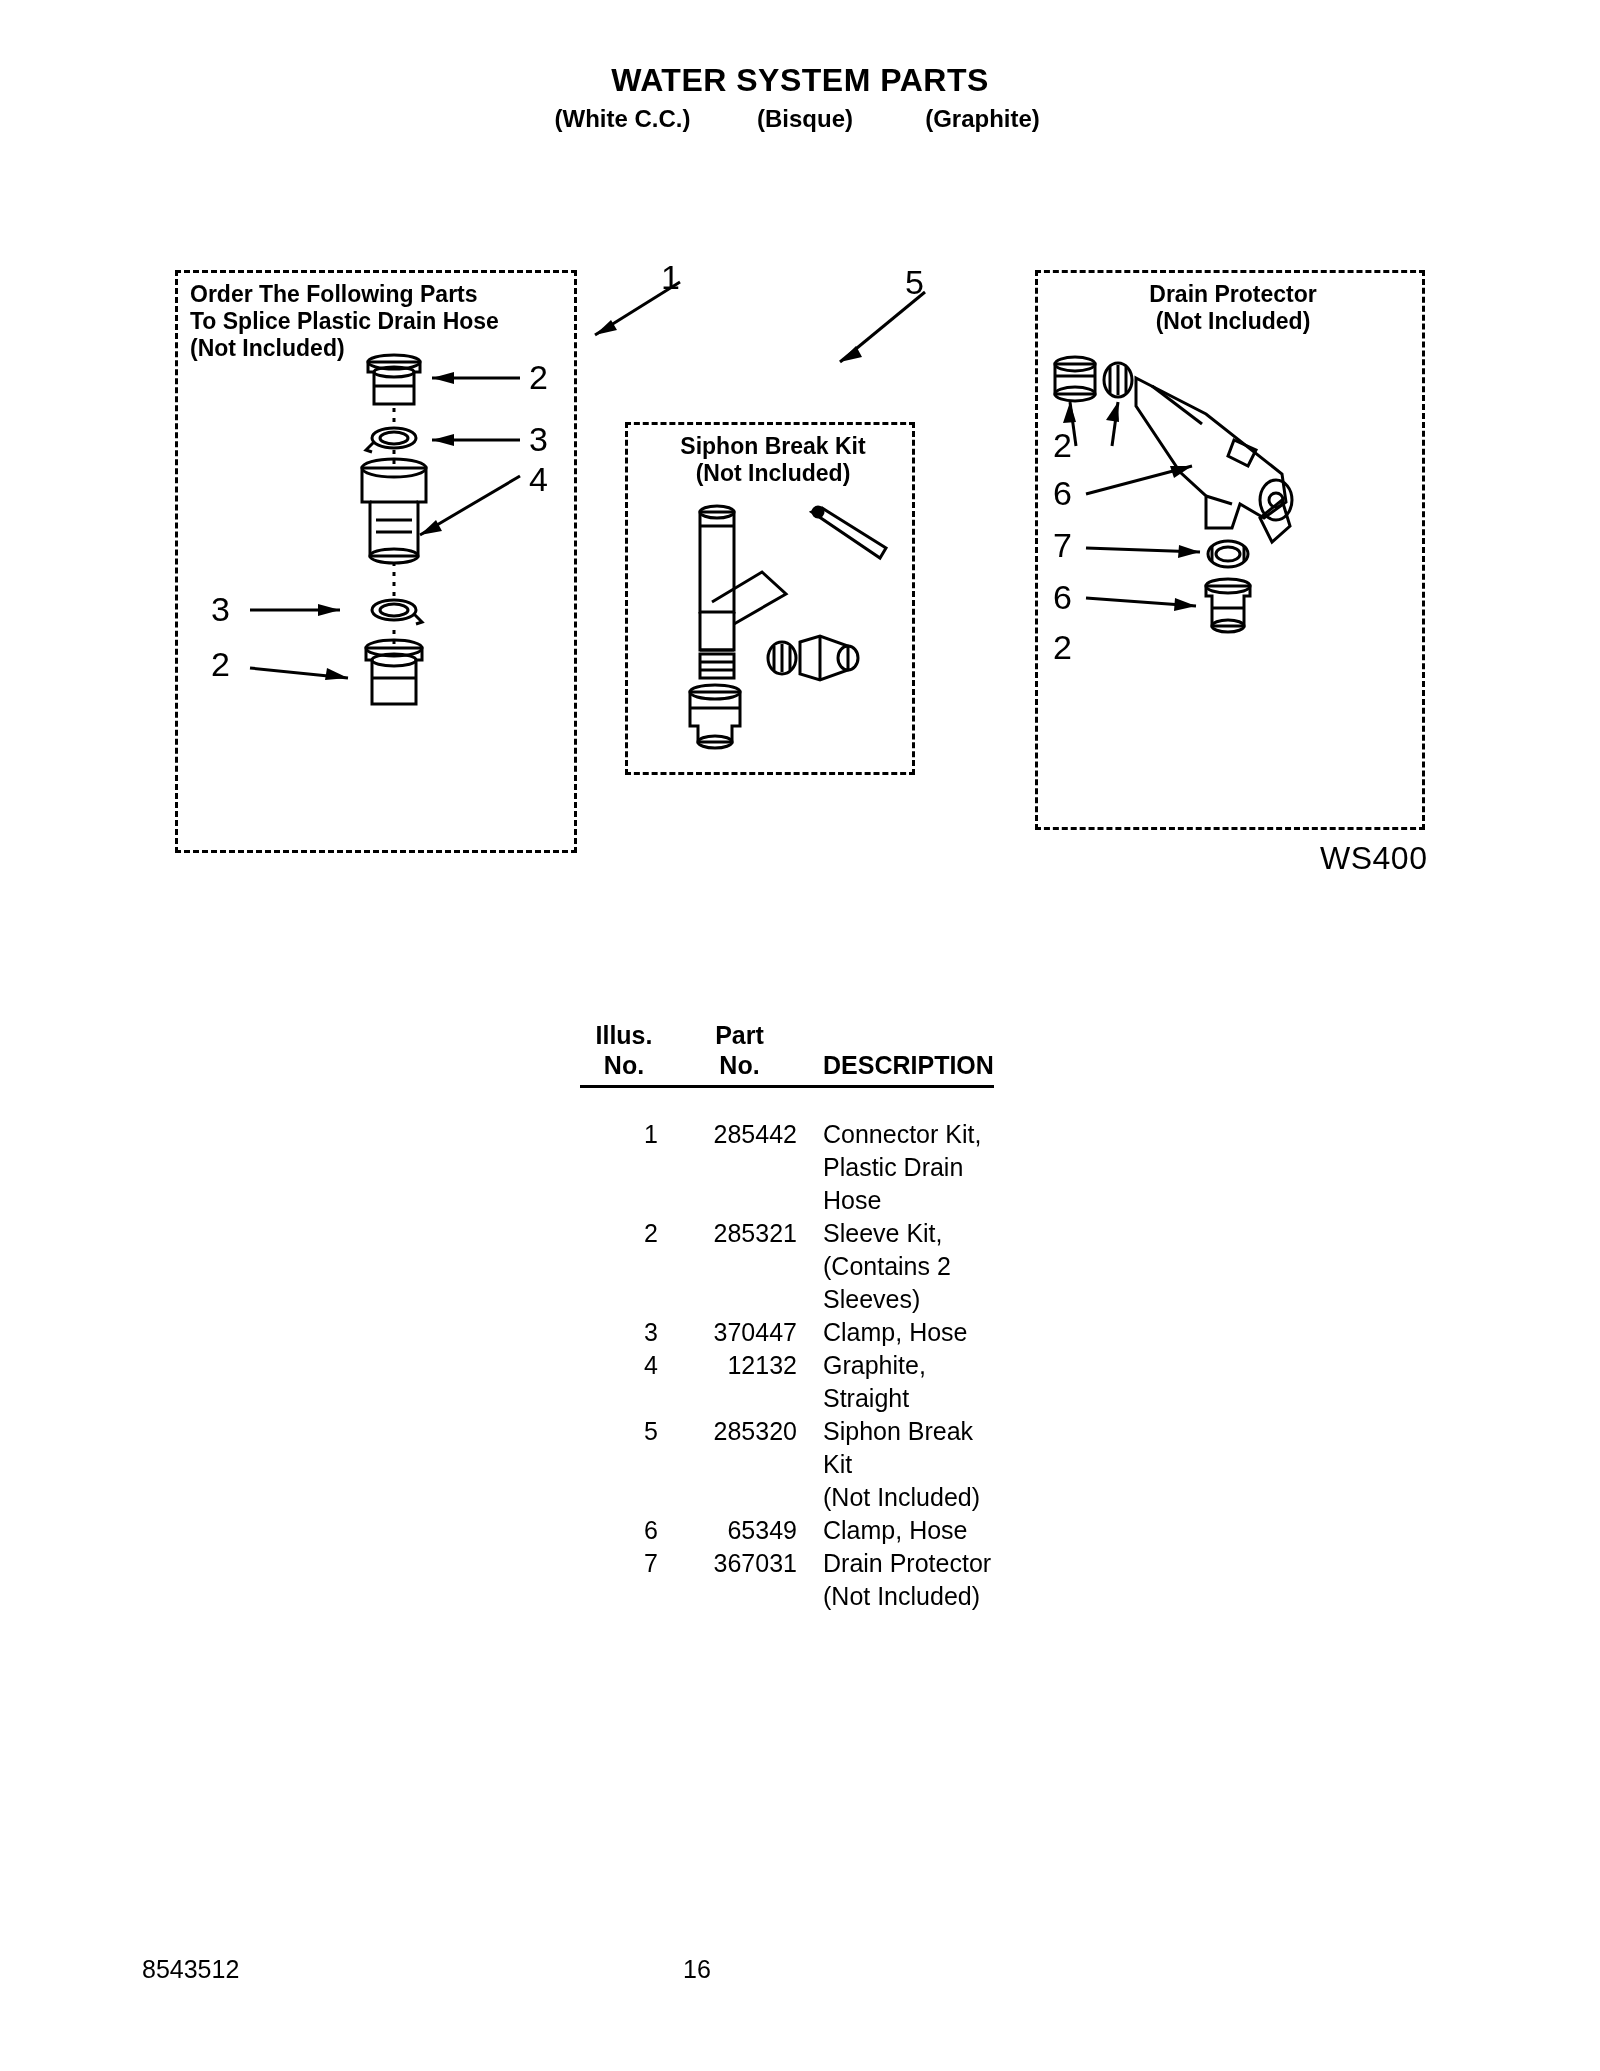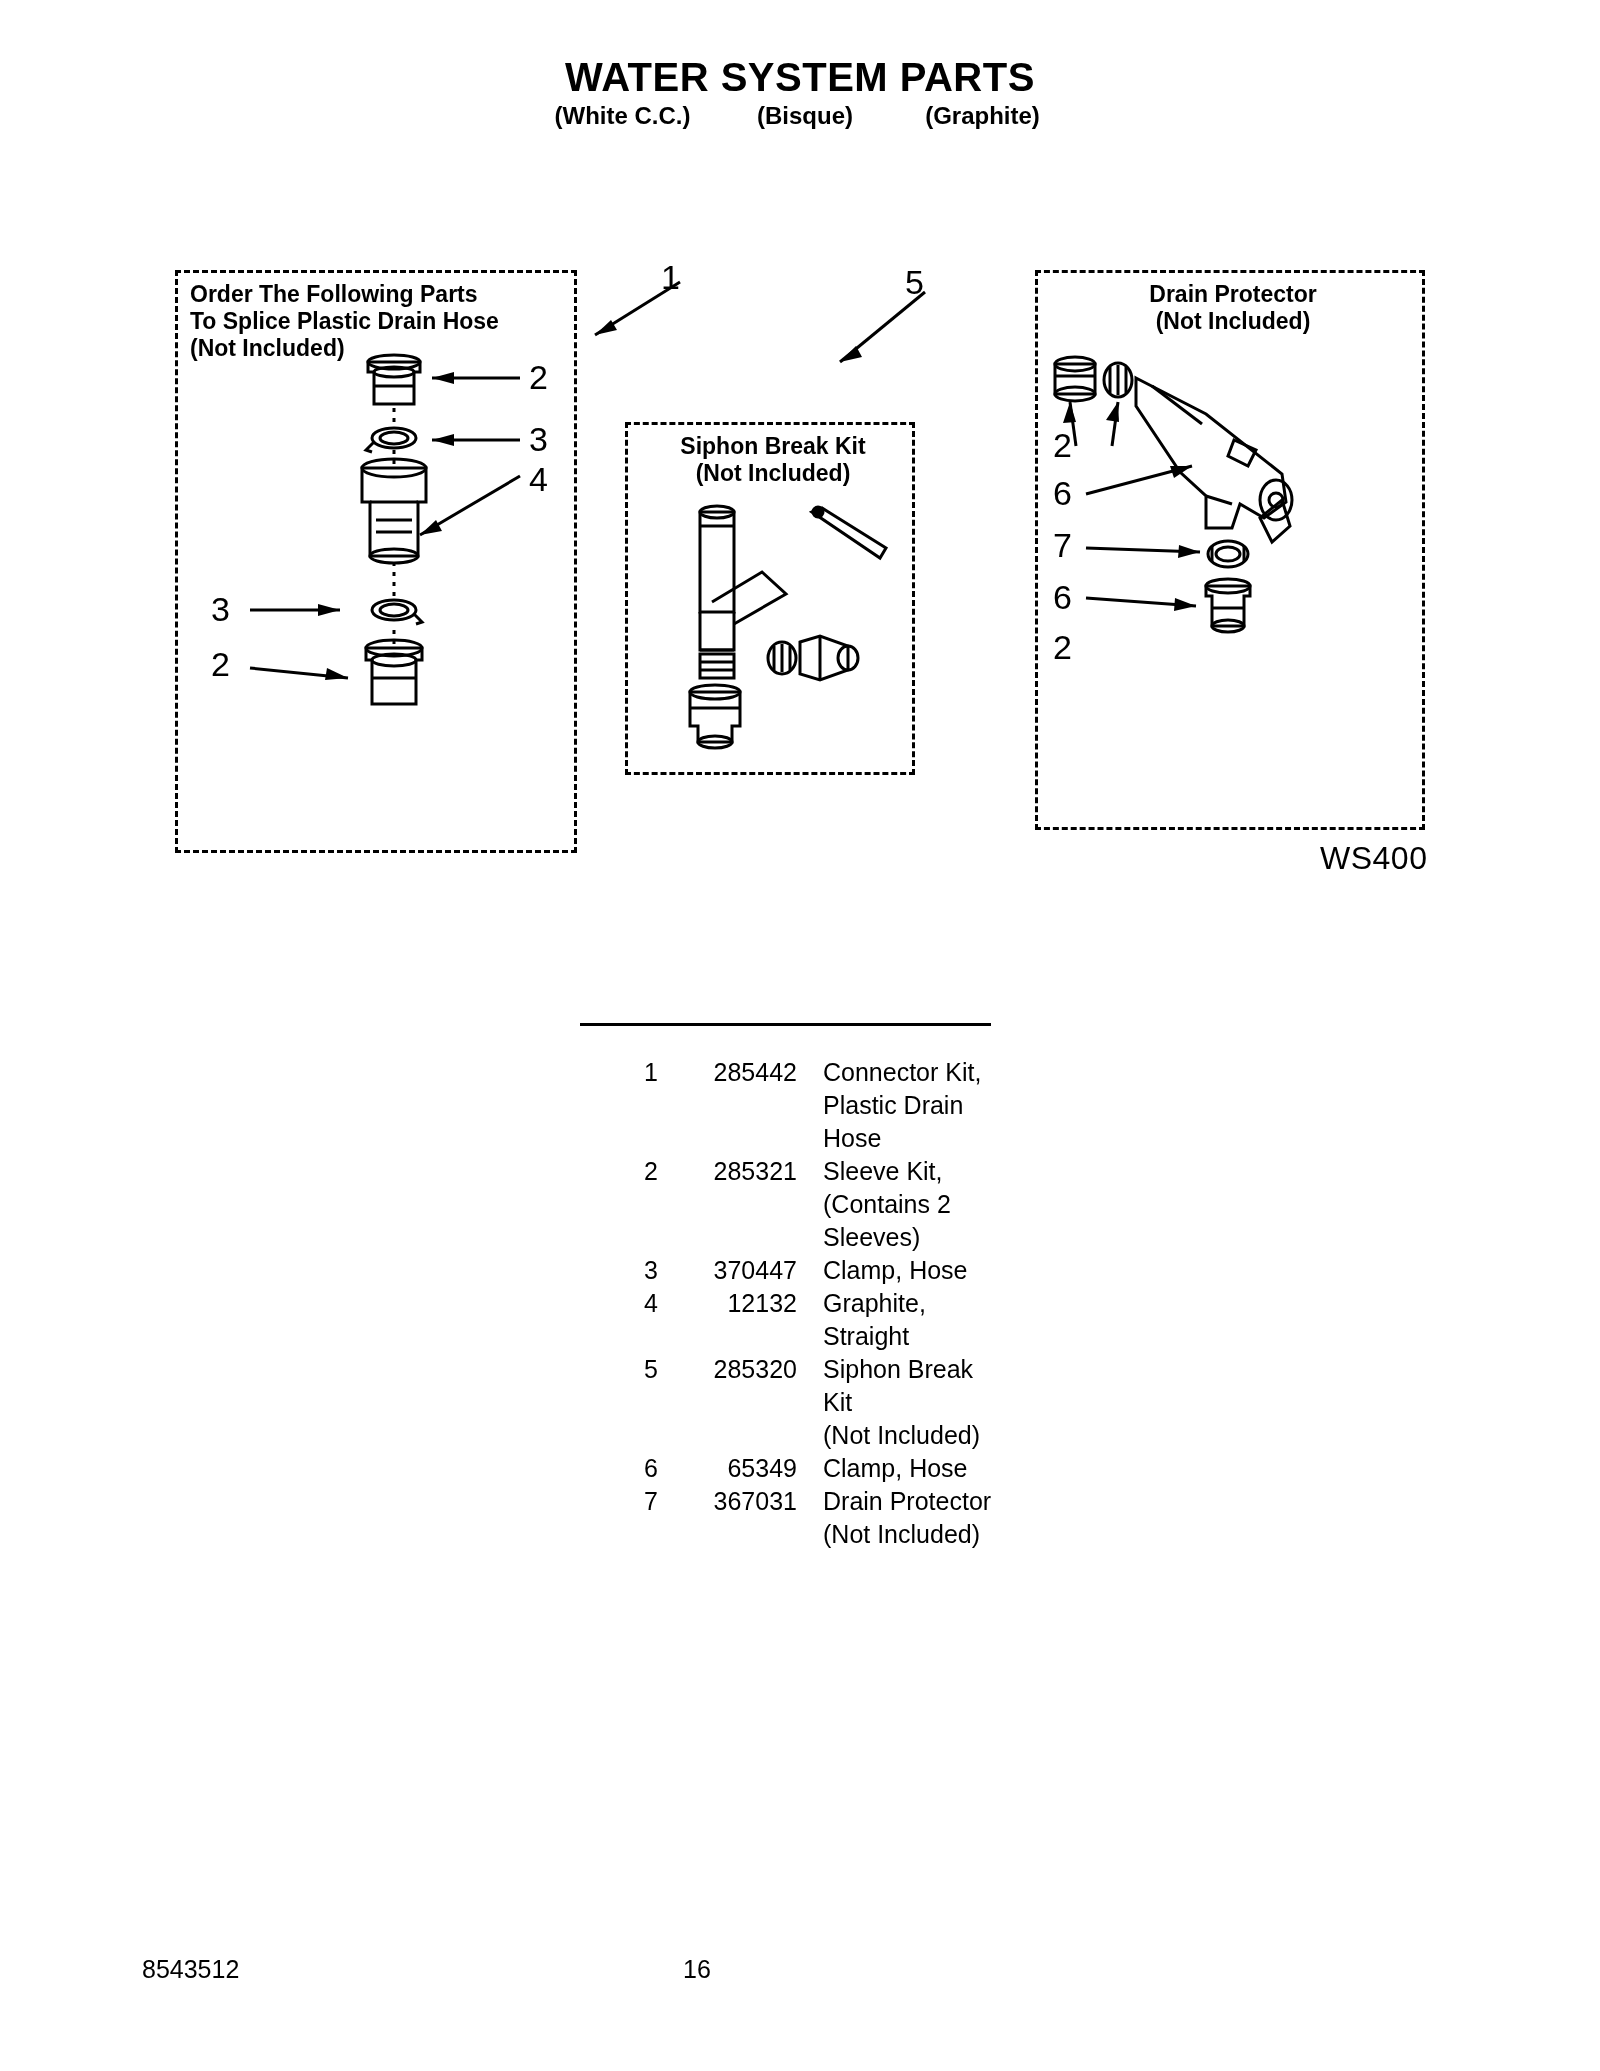--- a/index.html
+++ b/index.html
@@ -18,25 +18,25 @@
 
   
   .page-header {
     position: absolute;
     top: 56px;
     left: 0;
     width: 1600px;
     text-align: center;
   }
   .doc-title {
-    font-size: 40px;
+    font-size: 32px;
     font-weight: bold;
     letter-spacing: 0.5px;
     line-height: 1.05;
-    margin: 0;
+    margin: 8px;
   }
   .doc-models {
     font-size: 25px;
     font-weight: bold;
     margin: 8px 0 0 0;
     line-height: 1.1;
   }
   .doc-colors {
     font-size: 24px;
     font-weight: bold;
@@ -393,20 +393,31 @@
   <div class="callout" style="left:1053px; top:278px;">7</div>
   <div class="callout" style="left:1053px; top:330px;">6</div>
   <div class="callout" style="left:1053px; top:380px;">2</div>
 
   <div class="ws-label">WS400</div>
 </div>
 
 <div class="parts-table-wrap">
   <table class="parts">
     <thead>
+      <tr>
+        <th class="th-illus">
+          <div>Illus.</div>
+          <div>No.</div>
+        </th>
+        <th class="th-part">
+          <div>Part</div>
+          <div>No.</div>
+        </th>
+        <th class="th-desc">DESCRIPTION</th>
+      </tr>
       <tr class="hdr-rule">
           <td colspan="3"></td>
         </tr>
       <tr class="spacer-row">
           <td colspan="3"></td>
         </tr>
     </thead>
     <tbody id="parts-body">
         <tr>
           <td class="td-illus">1</td>

